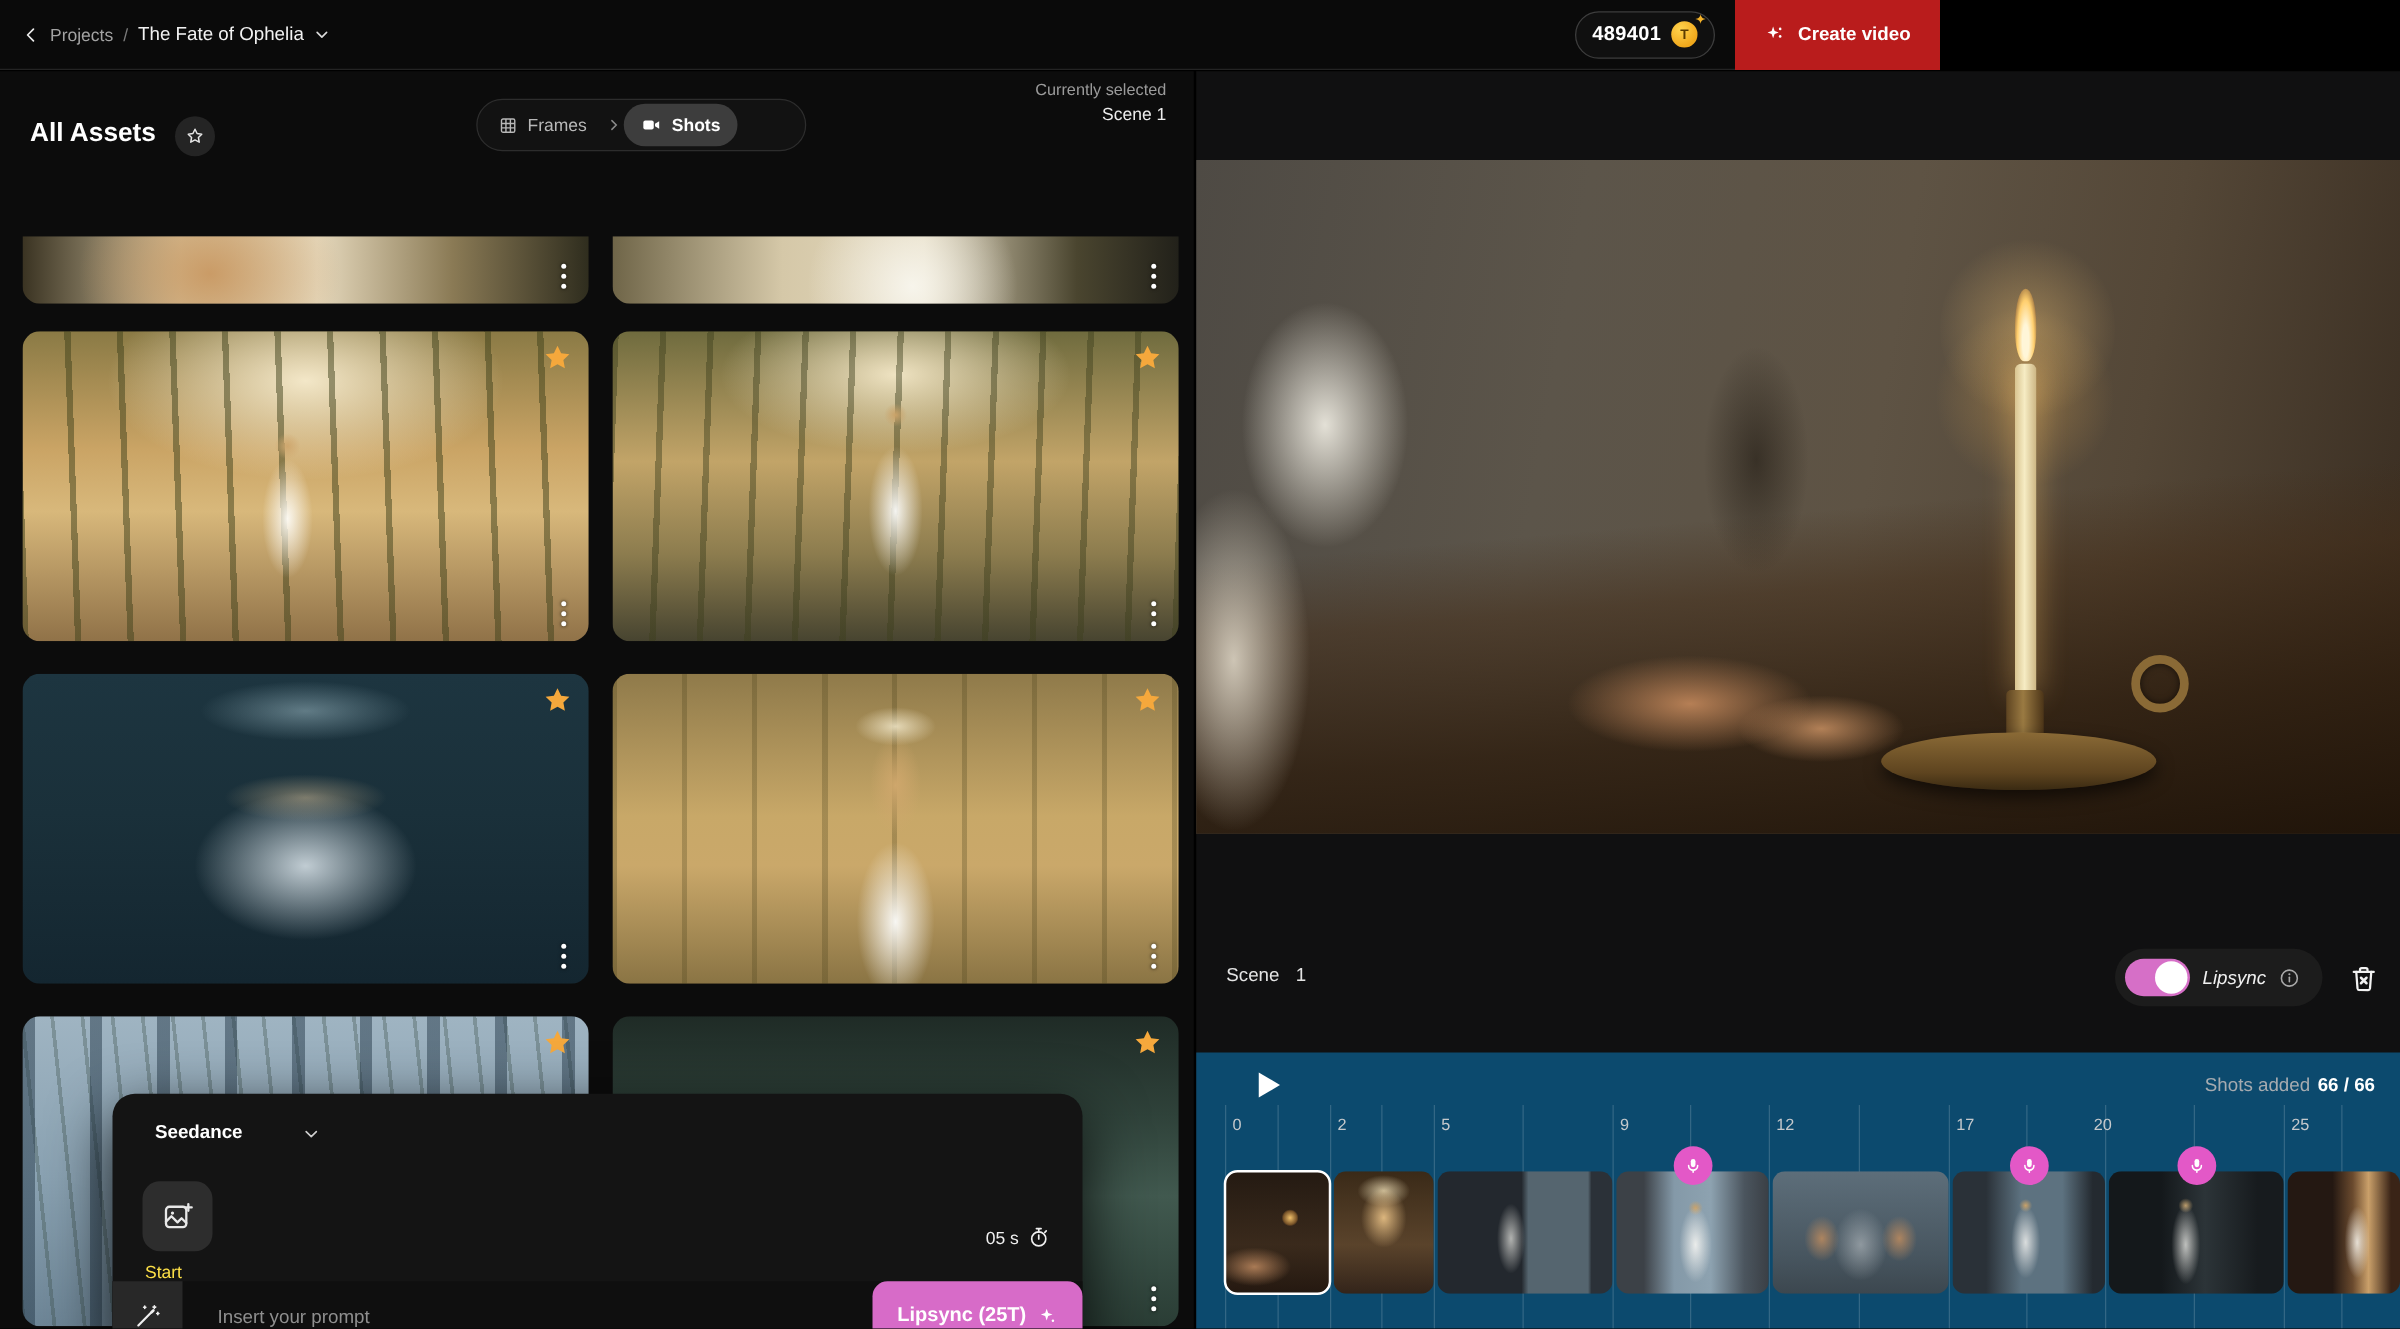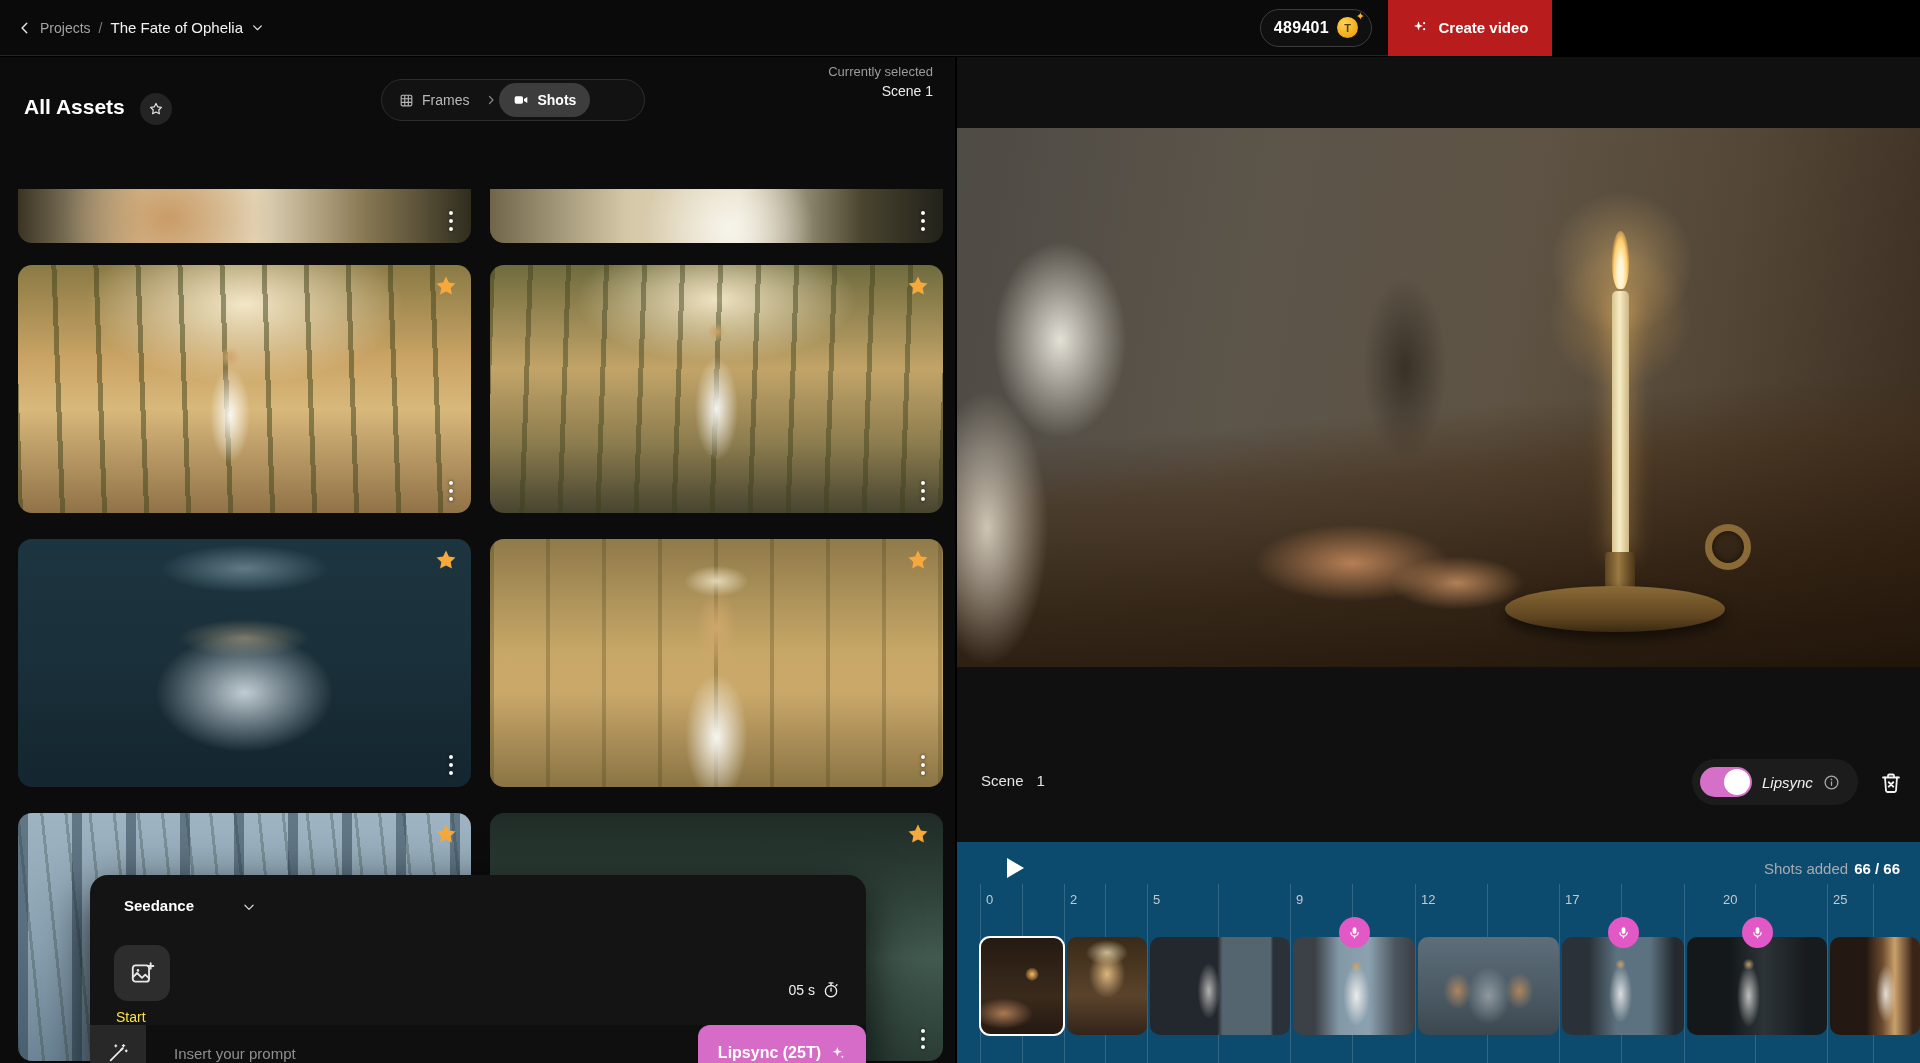--- a/index.html
+++ b/index.html
@@ -418,21 +418,21 @@
     <div class="tick-line" style="left:798px"></div>
     <div class="tick-line" style="left:870px"></div>
     <div class="tick-line" style="left:916px"></div>
 
     <span class="tick-num" style="left:29px">0</span>
     <span class="tick-num" style="left:113px">2</span>
     <span class="tick-num" style="left:196px">5</span>
     <span class="tick-num" style="left:339px">9</span>
     <span class="tick-num" style="left:464px">12</span>
     <span class="tick-num" style="left:608px">17</span>
-    <span class="tick-num" style="left:766px">20</span>
+    <span class="tick-num" style="left:718px">20</span>
     <span class="tick-num" style="left:876px">25</span>
 
     <div class="tthumb sel tl1" style="left:23px;width:84px;"></div>
     <div class="tthumb tl2" style="left:110px;width:80px;"></div>
     <div class="tthumb tl3" style="left:193px;width:140px;"></div>
     <div class="tthumb tl4" style="left:336px;width:122px;"></div>
     <div class="tthumb tl5" style="left:461px;width:141px;"></div>
     <div class="tthumb tl6" style="left:605px;width:122px;"></div>
     <div class="tthumb tl7" style="left:730px;width:140px;"></div>
     <div class="tthumb tl8" style="left:873px;width:90px;"></div>

